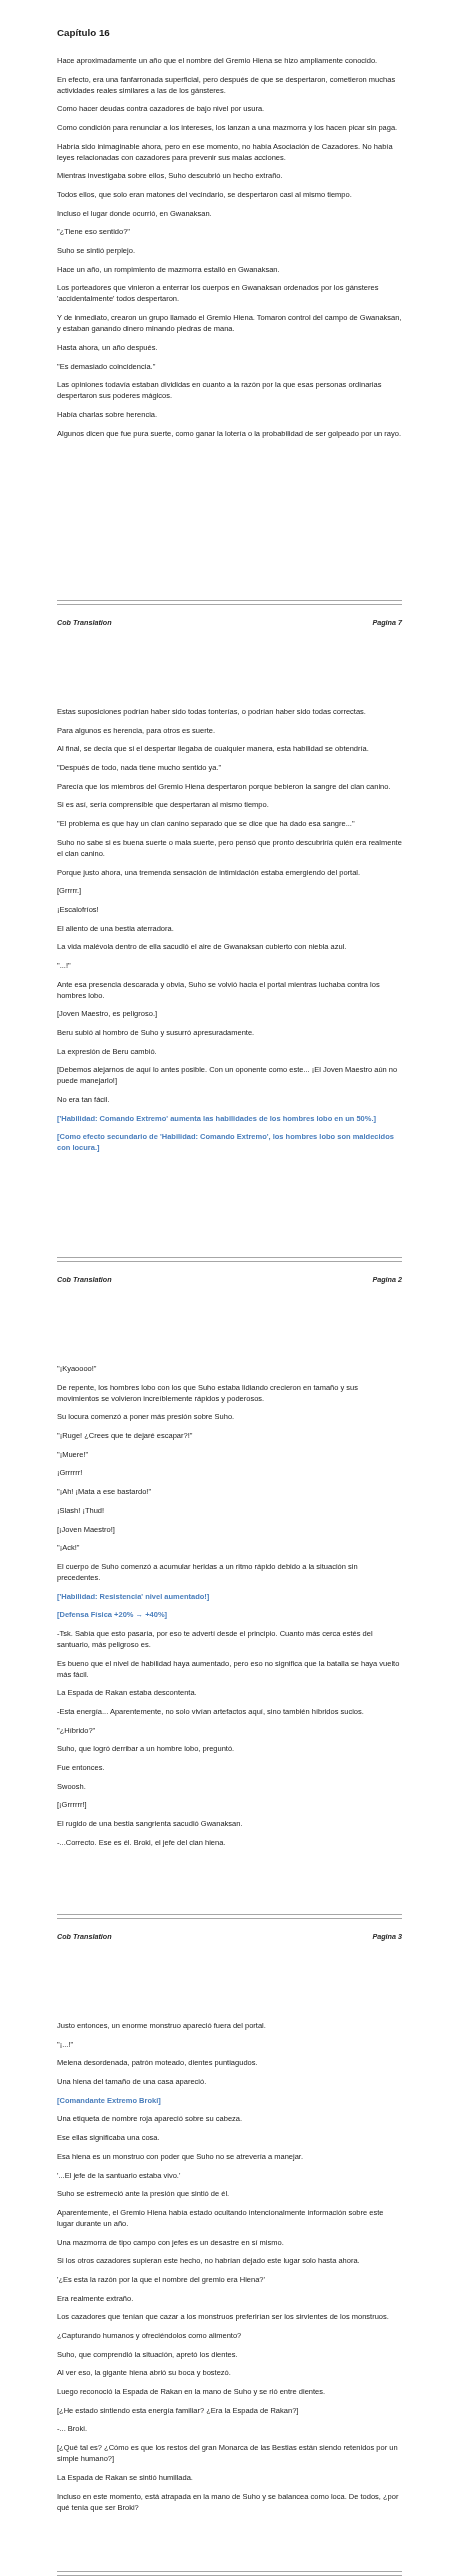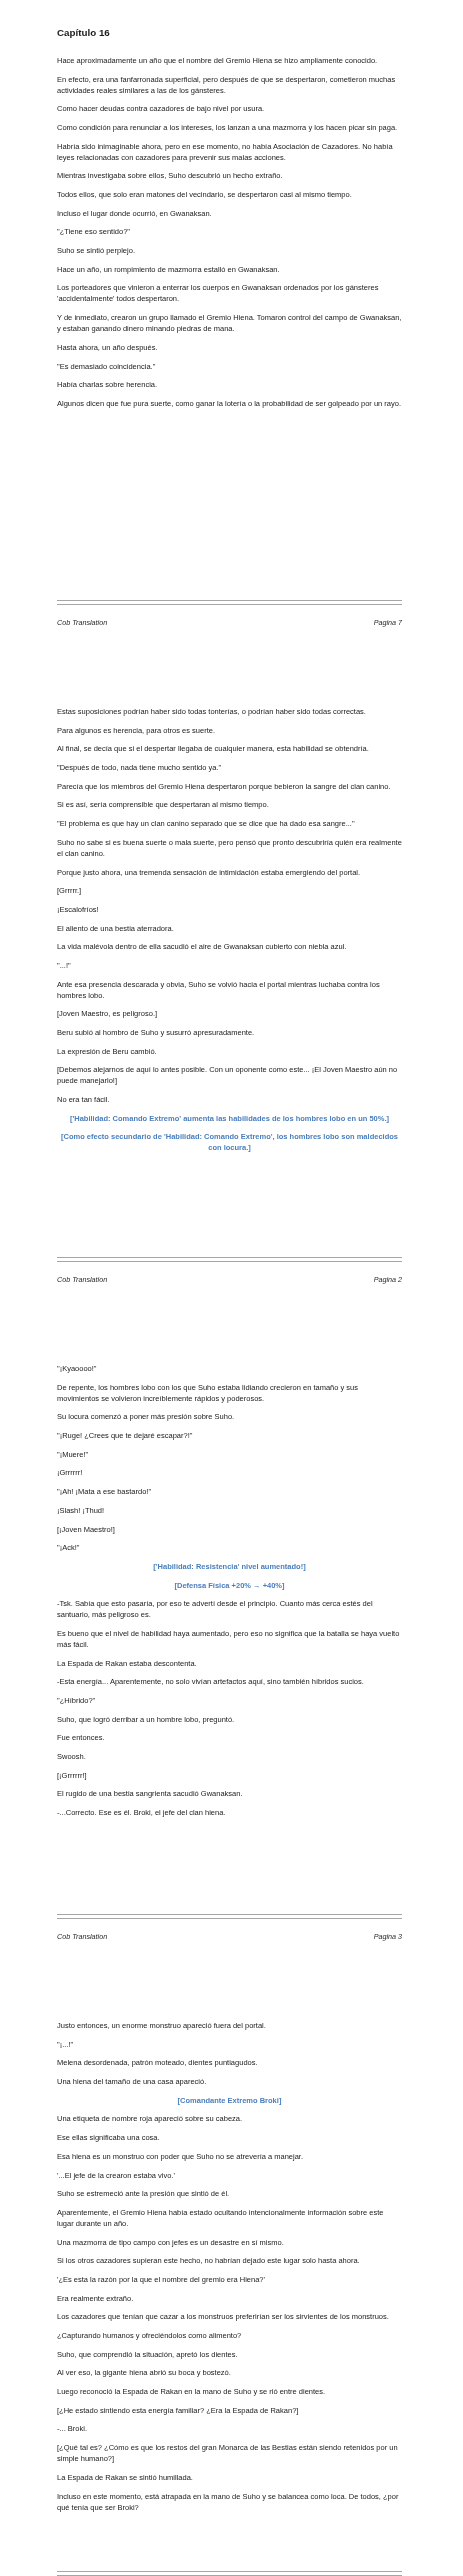--- a/index.html
+++ b/index.html
@@ -36,21 +36,21 @@
   }
   .para--title {
     font-size: 9.8px;
     font-weight: bold;
     line-height: 12.4px;
     margin: 0 0 15.5px 0;
   }
   .para--system {
     color: var(--accent, #4a7ebc);
     font-weight: bold;
-    text-align: center;
+    text-align: left;
   }
   .pfooter {
     position: absolute;
     left: 57px;
     right: 62px;
     top: 551px;
   }
   .page--first .pfooter {
     top: 600px;
   }
@@ -58,21 +58,21 @@
     height: 2.6px;
     border-top: 1px solid var(--rule, #a6a6a6);
     border-bottom: 1px solid var(--rule, #a6a6a6);
     margin-bottom: 13.4px;
   }
   .pfooter-row {
     display: flex;
     justify-content: space-between;
     align-items: baseline;
     font-style: italic;
-    font-weight: normal;
+    font-weight: bold;
     font-size: 7.2px;
     color: #2a2a2a;
   }
 </style>
 </head>
 <body>
 
 <div id="screen">
   <div>
       <section class="page page--first">
@@ -85,20 +85,21 @@
         <p class="para">Mientras investigaba sobre ellos, Suho descubrió un hecho extraño.</p>
         <p class="para">Todos ellos, que solo eran matones del vecindario, se despertaron casi al mismo tiempo.</p>
         <p class="para">Incluso el lugar donde ocurrió, en Gwanaksan.</p>
         <p class="para">"¿Tiene eso sentido?"</p>
         <p class="para">Suho se sintió perplejo.</p>
         <p class="para">Hace un año, un rompimiento de mazmorra estalló en Gwanaksan.</p>
         <p class="para">Los porteadores que vinieron a enterrar los cuerpos en Gwanaksan ordenados por los gánsteres 'accidentalmente' todos despertaron.</p>
         <p class="para">Y de inmediato, crearon un grupo llamado el Gremio Hiena. Tomaron control del campo de Gwanaksan, y estaban ganando dinero minando piedras de mana.</p>
         <p class="para">Hasta ahora, un año después.</p>
         <p class="para">"Es demasiado coincidencia."</p>
+        <p class="para">Las opiniones todavía estaban divididas en cuanto a la razón por la que esas personas ordinarias despertaron sus poderes mágicos.</p>
         <p class="para">Había charlas sobre herencia.</p>
         <p class="para">Algunos dicen que fue pura suerte, como ganar la lotería o la probabilidad de ser golpeado por un rayo.</p>
         <div class="pfooter">
           <div class="pfooter-rule"></div>
           <div class="pfooter-row">
             <span>Cob Translation</span>
             <span>Pagina 7</span>
           </div>
         </div>
       </section>
@@ -137,20 +138,21 @@
         <p class="para">"¡Kyaoooo!"</p>
         <p class="para">De repente, los hombres lobo con los que Suho estaba lidiando crecieron en tamaño y sus movimientos se volvieron increíblemente rápidos y poderosos.</p>
         <p class="para">Su locura comenzó a poner más presión sobre Suho.</p>
         <p class="para">"¡Ruge! ¿Crees que te dejaré escapar?!"</p>
         <p class="para">"¡Muere!"</p>
         <p class="para">¡Grrrrrr!</p>
         <p class="para">"¡Ah! ¡Mata a ese bastardo!"</p>
         <p class="para">¡Slash! ¡Thud!</p>
         <p class="para">[¡Joven Maestro!]</p>
         <p class="para">"¡Ack!"</p>
+        <p class="para">El cuerpo de Suho comenzó a acumular heridas a un ritmo rápido debido a la situación sin precedentes.</p>
         <p class="para para--system">['Habilidad: Resistencia' nivel aumentado!]</p>
         <p class="para para--system">[Defensa Física +20% → +40%]</p>
         <p class="para">-Tsk. Sabía que esto pasaría, por eso te advertí desde el principio. Cuanto más cerca estés del santuario, más peligroso es.</p>
         <p class="para">Es bueno que el nivel de habilidad haya aumentado, pero eso no significa que la batalla se haya vuelto más fácil.</p>
         <p class="para">La Espada de Rakan estaba descontenta.</p>
         <p class="para">-Esta energía... Aparentemente, no solo vivían artefactos aquí, sino también híbridos sucios.</p>
         <p class="para">"¿Híbrido?"</p>
         <p class="para">Suho, que logró derribar a un hombre lobo, preguntó.</p>
         <p class="para">Fue entonces.</p>
         <p class="para">Swoosh.</p>
@@ -167,21 +169,21 @@
       </section>
       <section class="page">
         <p class="para">Justo entonces, un enorme monstruo apareció fuera del portal.</p>
         <p class="para">"¡...!"</p>
         <p class="para">Melena desordenada, patrón moteado, dientes puntiagudos.</p>
         <p class="para">Una hiena del tamaño de una casa apareció.</p>
         <p class="para para--system">[Comandante Extremo Broki]</p>
         <p class="para">Una etiqueta de nombre roja apareció sobre su cabeza.</p>
         <p class="para">Ese ellas significaba una cosa.</p>
         <p class="para">Esa hiena es un monstruo con poder que Suho no se atrevería a manejar.</p>
-        <p class="para">'...El jefe de la crearon estaba vivo.'</p>
+        <p class="para">'...El jefe de la santuario estaba vivo.'</p>
         <p class="para">Suho se estremeció ante la presión que sintió de él.</p>
         <p class="para">Aparentemente, el Gremio Hiena había estado ocultando intencionalmente información sobre este lugar durante un año.</p>
         <p class="para">Una mazmorra de tipo campo con jefes es un desastre en sí mismo.</p>
         <p class="para">Si los otros cazadores supieran este hecho, no habrían dejado este lugar solo hasta ahora.</p>
         <p class="para">'¿Es esta la razón por la que el nombre del gremio era Hiena?'</p>
         <p class="para">Era realmente extraño.</p>
         <p class="para">Los cazadores que tenían que cazar a los monstruos preferirían ser los sirvientes de los monstruos.</p>
         <p class="para">¿Capturando humanos y ofreciéndolos como alimento?</p>
         <p class="para">Suho, que comprendió la situación, apretó los dientes.</p>
         <p class="para">Al ver eso, la gigante hiena abrió su boca y bostezó.</p>

